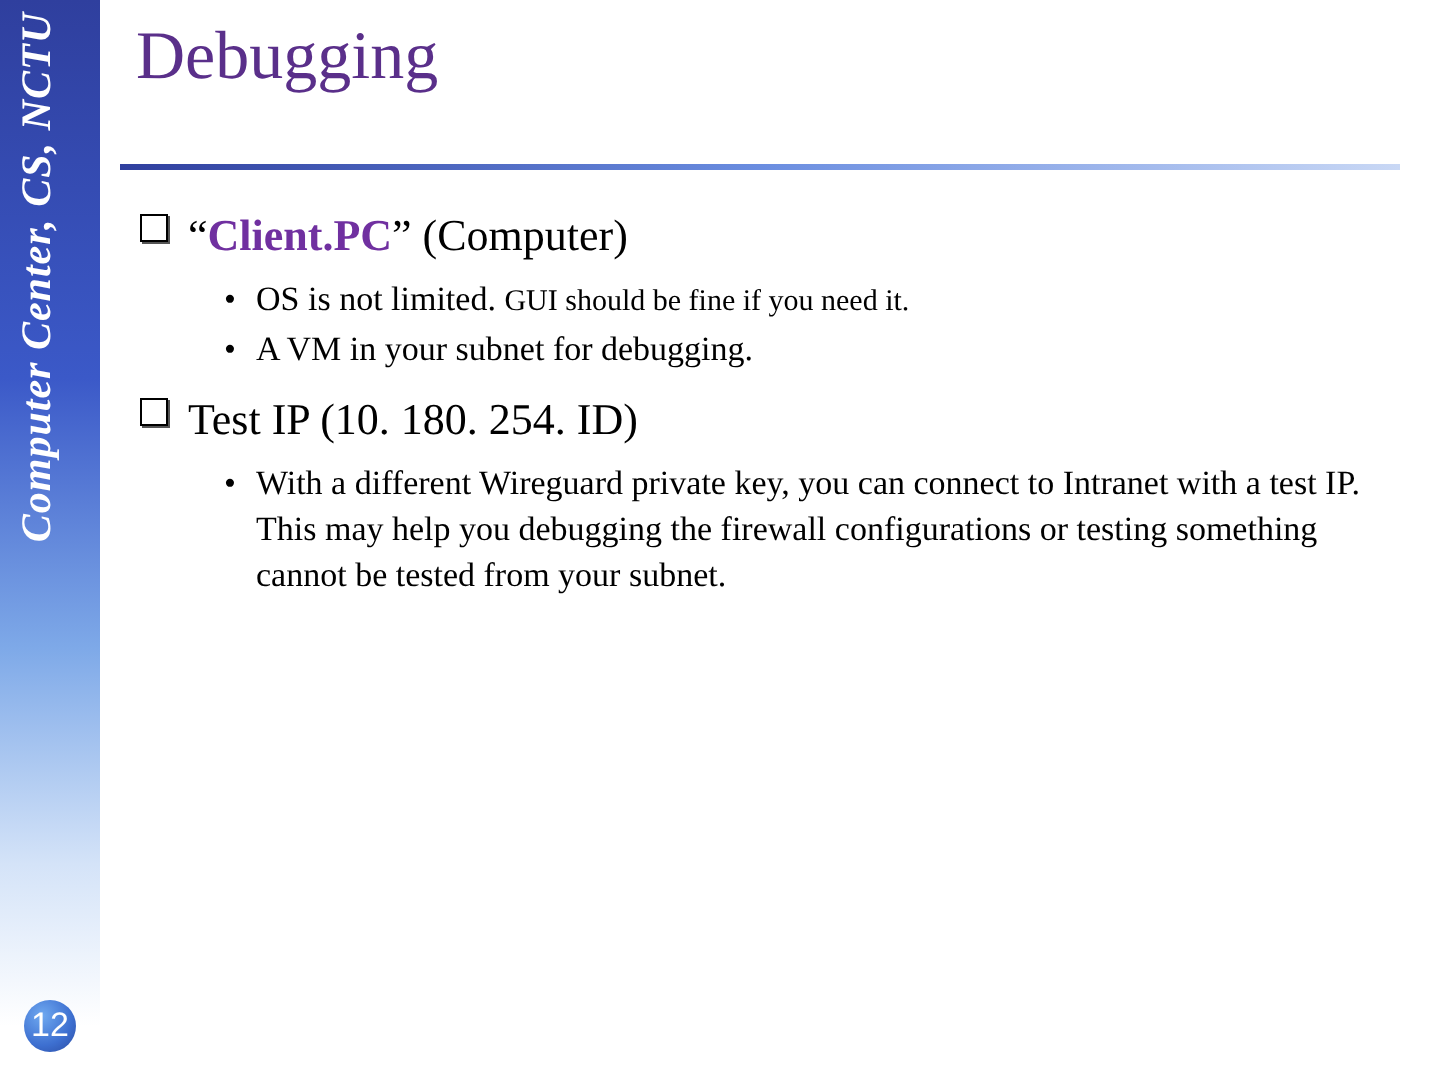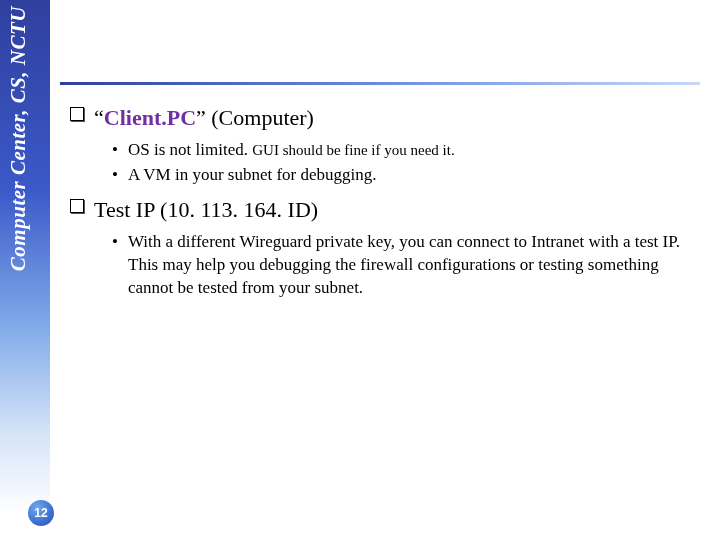--- a/index.html
+++ b/index.html
@@ -85,61 +85,61 @@
   }
   .sub-list .bullet-row::before {
     content: "•";
     position: absolute;
     left: 0;
     top: 0;
   }
   .finegui { font-size: 15px; }
   .page-num {
     position: absolute;
-    left: 28px;
+    left: 12px;
     bottom: 14px;
     width: 26px; height: 26px;
     border-radius: 50%;
     background: radial-gradient(circle at 35% 30%, #6fa9f0 0%, #3d6fd0 60%, #2a4aa0 100%);
     color: #fff;
     font-family: Arial, sans-serif;
-    font-size: 12px;
+    font-size: 17px;
     display: flex;
     align-items: center;
     justify-content: center;
-    font-weight: bold;
   }
 </style>
 </head>
 <body>
 
 <div class="slide">
   <div class="left-band"></div>
   <div class="sidebar-text">Computer Center, CS, NCTU</div>
 
+  <div class="title">Debugging</div>
   <div class="title-underline"></div>
 
   <div class="content">
 
     <div class="q-item">
       <span class="q-marker"></span>
       <span>“</span><span class="link-ish">Client.PC</span><span>” (Computer)</span>
     </div>
     <div class="sub-list">
       <div class="bullet-row">
         <span>OS is not limited. </span><span class="finegui">GUI should be fine if you need it.</span>
       </div>
       <div class="bullet-row">
         <span>A VM in your subnet for debugging.</span>
       </div>
     </div>
 
     <div class="q-item">
       <span class="q-marker"></span>
-      <span>Test IP (10. 113. 164. ID)</span>
+      <span>Test IP (10. 180. 254. ID)</span>
     </div>
     <div class="sub-list">
       <div class="bullet-row">
         <span>With a different Wireguard private key, you can connect to Intranet with a test IP. This may help you debugging the firewall configurations or testing something cannot be tested from your subnet.</span>
       </div>
     </div>
 
   </div>
 
   <div class="page-num">

